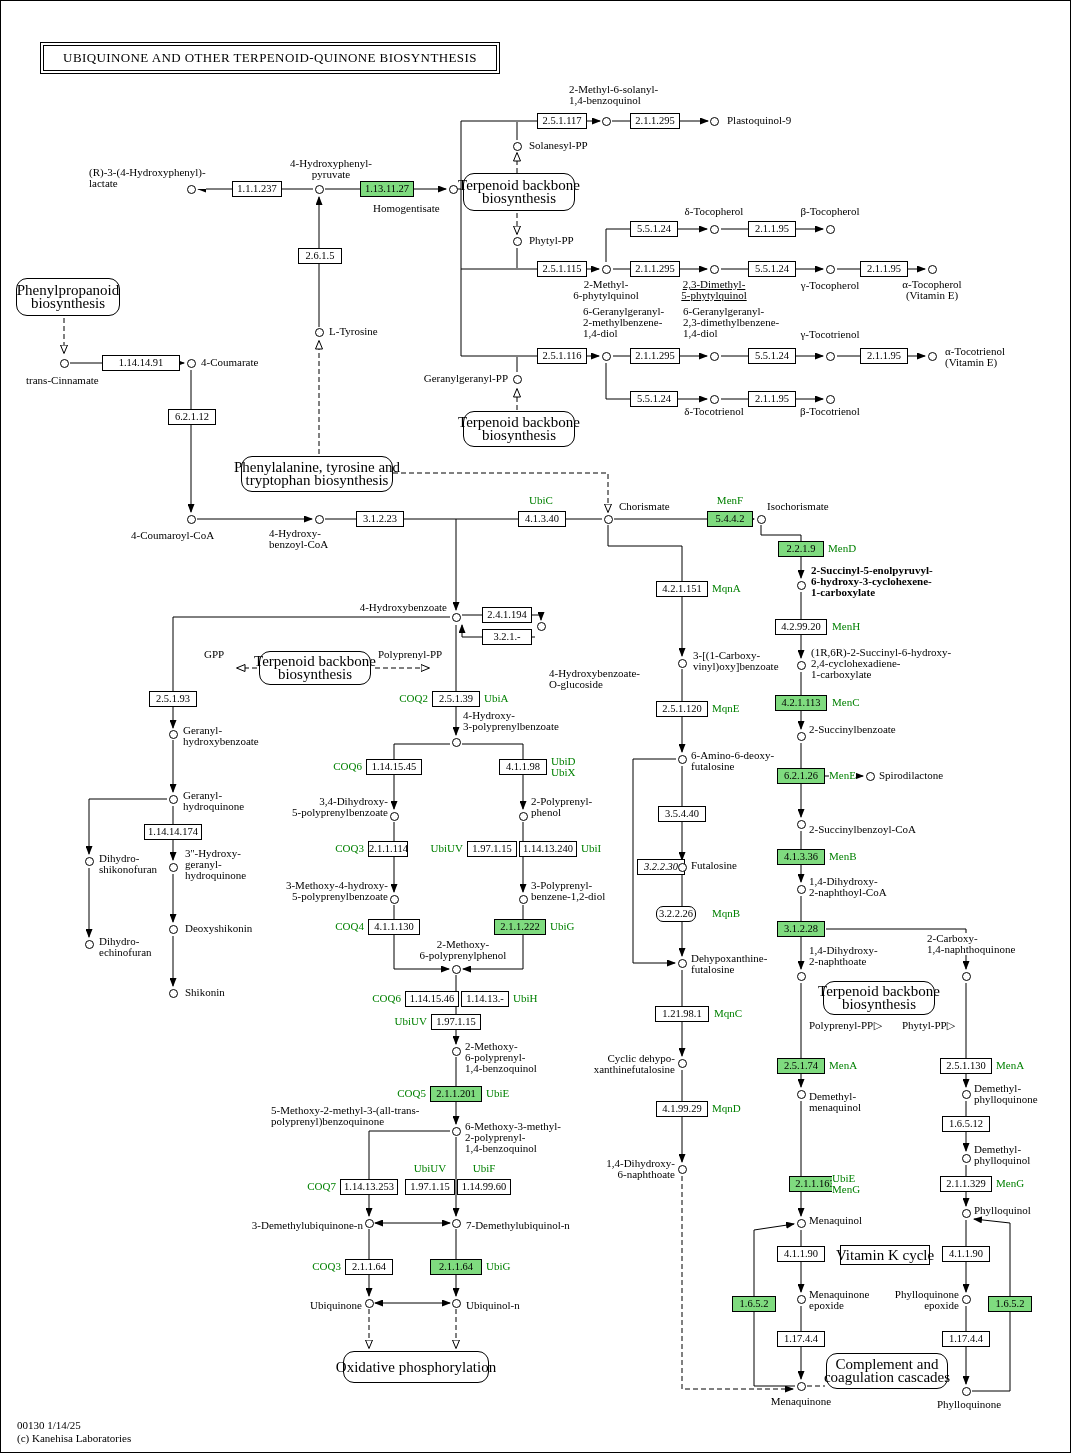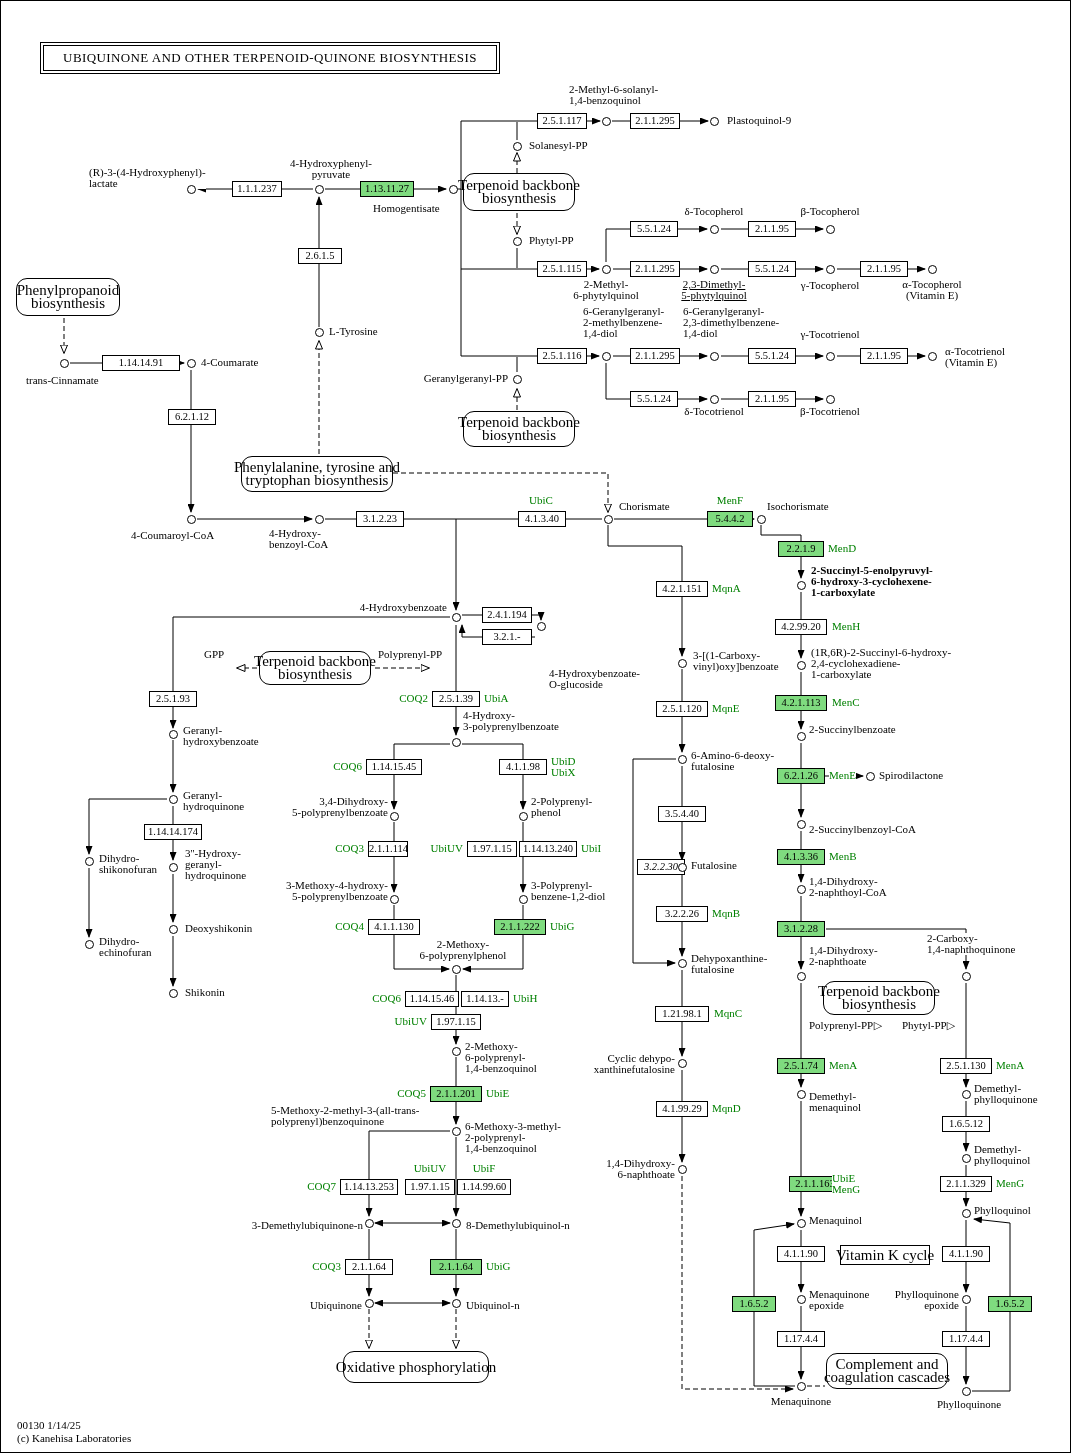--- a/index.html
+++ b/index.html
@@ -172,21 +172,21 @@
     <div class="box" style="left: 776px; top: 1245px; width: 48px;">4.1.1.90</div>
     <div class="box" style="left: 941px; top: 1245px; width: 48px;">4.1.1.90</div>
     <div class="box green" style="left: 731px; top: 1295px; width: 44px;">1.6.5.2</div>
     <div class="box green" style="left: 987px; top: 1295px; width: 44px;">1.6.5.2</div>
     <div class="box" style="left: 776px; top: 1330px; width: 48px;">1.17.4.4</div>
     <div class="box" style="left: 941px; top: 1330px; width: 48px;">1.17.4.4</div>
     <div class="box" style="left: 655px; top: 580px; width: 52px;">4.2.1.151</div>
     <div class="box" style="left: 655px; top: 700px; width: 52px;">2.5.1.120</div>
     <div class="box" style="left: 657px; top: 805px; width: 48px;">3.5.4.40</div>
     <div class="box" style="left: 636px; top: 858px; width: 48px; font-style: italic;">3.2.2.30</div>
-    <div class="box" style="left: 655px; top: 905px; width: 52px;">3.2.2.26</div>
+    <div class="box" style="left: 655px; top: 905px; width: 40px; border-radius: 7px;">3.2.2.26</div>
     <div class="box" style="left: 654px; top: 1005px; width: 54px;">1.21.98.1</div>
     <div class="box" style="left: 655px; top: 1100px; width: 52px;">4.1.99.29</div>
     <div class="box" style="left: 481px; top: 606px; width: 50px;">2.4.1.194</div>
     <div class="box" style="left: 481px; top: 628px; width: 50px;">3.2.1.-</div>
     <div class="box" style="left: 148px; top: 690px; width: 48px;">2.5.1.93</div>
     <div class="box" style="left: 431px; top: 690px; width: 48px;">2.5.1.39</div>
     <div class="box" style="left: 365px; top: 758px; width: 56px;">1.14.15.45</div>
     <div class="box" style="left: 498px; top: 758px; width: 48px;">4.1.1.98</div>
     <div class="box" style="left: 143px; top: 823px; width: 58px;">1.14.14.174</div>
     <div class="box" style="left: 367px; top: 840px; width: 40px;">2.1.1.114</div>
@@ -328,21 +328,21 @@
     <div class="lbl l" style="top: 1120px; left: 464px;">6-Methoxy-3-methyl-
 2-polyprenyl-
 1,4-benzoquinol</div>
     <div class="lbl l" style="top: 1143px; left: 973px;">Demethyl-
 phylloquinol</div>
     <div class="lbl r" style="top: 1157px; left: 674px; transform: translateX(-100%);">1,4-Dihydroxy-
 6-naphthoate</div>
     <div class="lbl l" style="top: 1214px; left: 808px;">Menaquinol</div>
     <div class="lbl l" style="top: 1204px; left: 973px;">Phylloquinol</div>
     <div class="lbl r" style="top: 1219px; left: 362px; transform: translateX(-100%);">3-Demethylubiquinone-n</div>
-    <div class="lbl l" style="top: 1219px; left: 465px;">8-Demethylubiquinol-n</div>
+    <div class="lbl l" style="top: 1219px; left: 465px;">7-Demethylubiquinol-n</div>
     <div class="lbl l" style="top: 1288px; left: 808px;">Menaquinone
 epoxide</div>
     <div class="lbl r" style="top: 1288px; left: 958px; transform: translateX(-100%);">Phylloquinone
 epoxide</div>
     <div class="lbl r" style="top: 1299px; left: 361px; transform: translateX(-100%);">Ubiquinone</div>
     <div class="lbl l" style="top: 1299px; left: 465px;">Ubiquinol-n</div>
     <div class="lbl c" style="top: 1395px; left: 800px; transform: translateX(-50%);">Menaquinone</div>
     <div class="lbl c" style="top: 1398px; left: 968px; transform: translateX(-50%);">Phylloquinone</div>
     <div class="lbl c green" style="top: 494px; left: 540px; transform: translateX(-50%);">UbiC</div>
     <div class="lbl c green" style="top: 494px; left: 729px; transform: translateX(-50%);">MenF</div>

